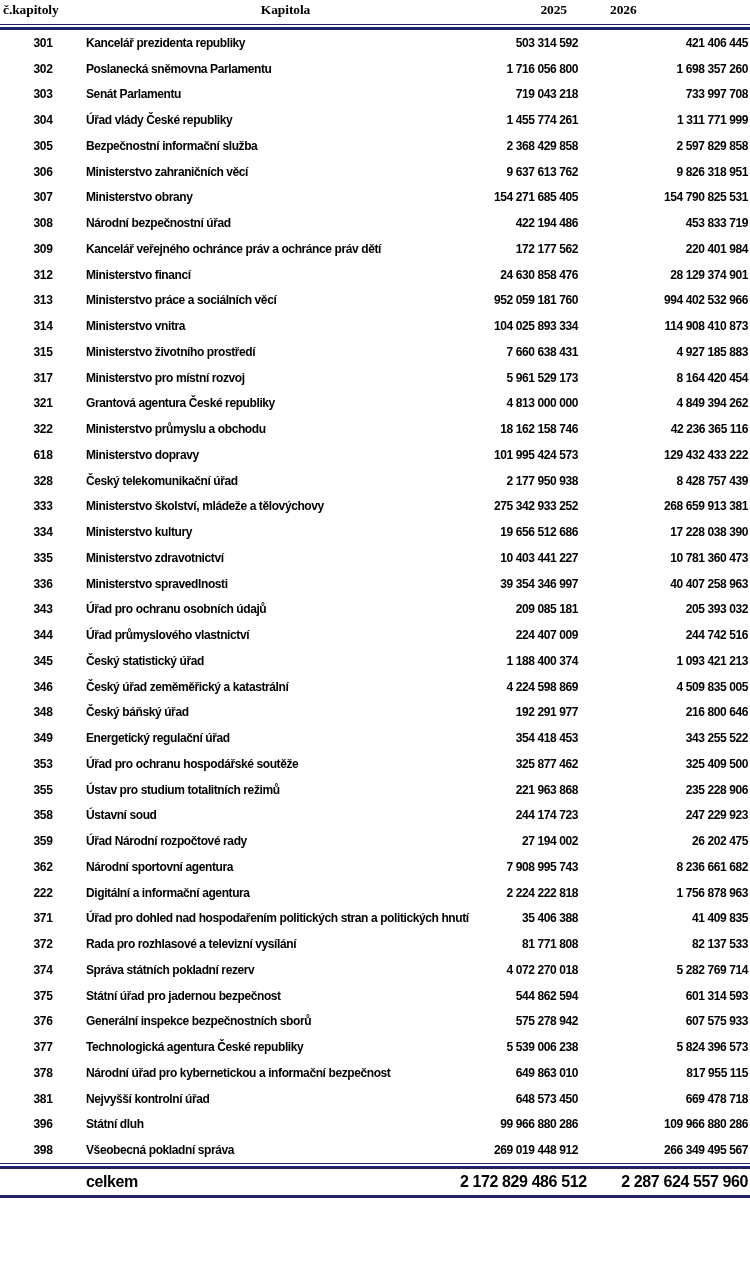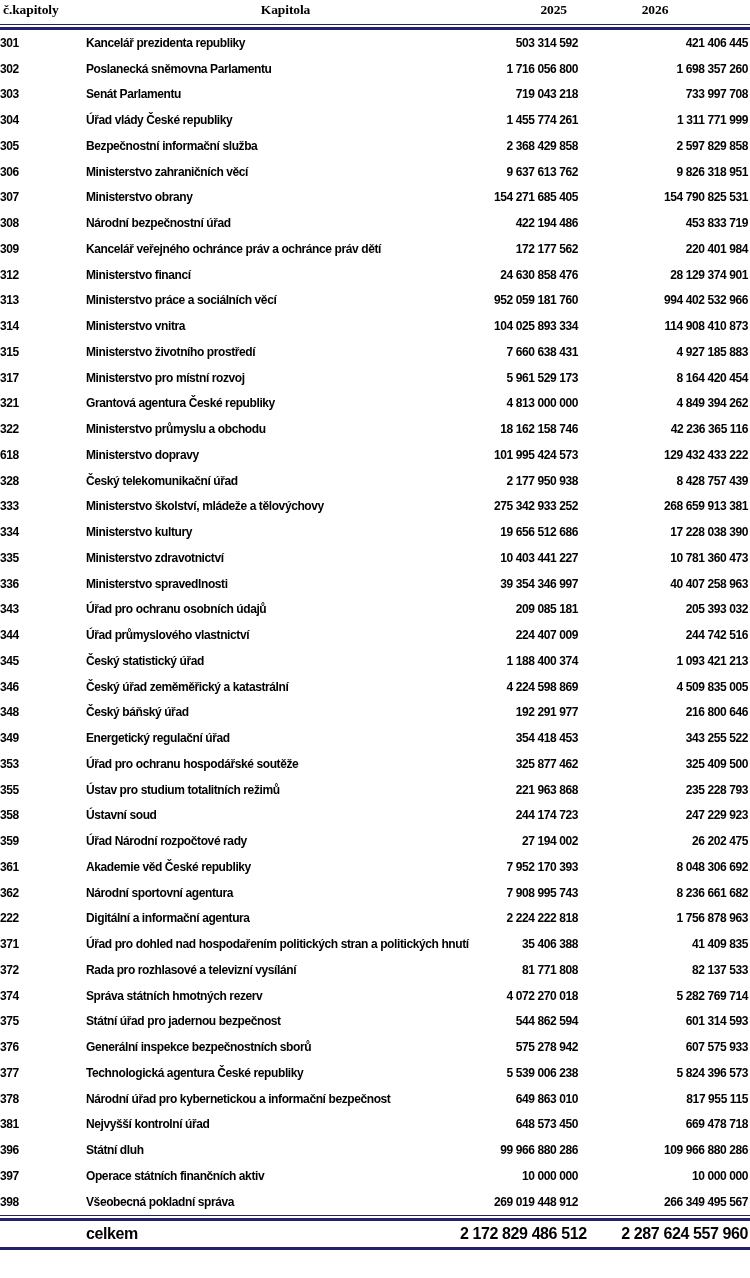--- a/index.html
+++ b/index.html
@@ -29,21 +29,21 @@
     font-size:13.5px;
     height:22px;
     padding:2px 0 0 0;
     vertical-align:top;
     white-space:nowrap;
     letter-spacing:-0.1px;
   }
   th.h-no{text-align:left;padding-left:3px;}
   th.h-name{text-align:center;padding-left:25px;}
   th.h-2025{text-align:right;padding-right:43px;}
-  th.h-2026{text-align:center;padding-right:50px;}
+  th.h-2026{text-align:left;padding-right:50px;}
 
   tr.rule td{
     padding:0;
     height:2px;
     line-height:0;
     border-top:1px solid var(--rule);
     border-bottom:3px solid var(--rule);
   }
   tr.rule-bottom td{
     padding:0;
@@ -54,21 +54,21 @@
 
   tbody.data td{
     height:25.75px;
     font-weight:bold;
     font-size:12px;
     letter-spacing:-0.4px;
     vertical-align:middle;
     white-space:nowrap;
     padding:0;
   }
-  td.c-no{margin-top:29px;}
+  td.c-no{text-align:center;margin-top:29px;}
   td.c-name{text-align:left;}
   td.c-y2025{text-align:right;padding-right:32px !important;}
   td.c-y2026{text-align:right;padding-right:2px !important;}
 
   tfoot td{
     height:26px;
     font-weight:bold;
     font-size:16px;
     letter-spacing:-0.4px;
     vertical-align:middle;
@@ -271,41 +271,35 @@
       <tr>
         <td class="c-no">353</td>
         <td class="c-name">Úřad pro ochranu hospodářské soutěže</td>
         <td class="c-y2025">325 877 462</td>
         <td class="c-y2026">325 409 500</td>
       </tr>
       <tr>
         <td class="c-no">355</td>
         <td class="c-name">Ústav pro studium totalitních režimů</td>
         <td class="c-y2025">221 963 868</td>
-        <td class="c-y2026">235 228 793</td>
+        <td class="c-y2026">235 228 906</td>
       </tr>
       <tr>
         <td class="c-no">358</td>
         <td class="c-name">Ústavní soud</td>
         <td class="c-y2025">244 174 723</td>
         <td class="c-y2026">247 229 923</td>
       </tr>
       <tr>
         <td class="c-no">359</td>
         <td class="c-name">Úřad Národní rozpočtové rady</td>
         <td class="c-y2025">27 194 002</td>
         <td class="c-y2026">26 202 475</td>
       </tr>
       <tr>
-        <td class="c-no">361</td>
-        <td class="c-name">Akademie věd České republiky</td>
-        <td class="c-y2025">7 952 170 393</td>
-        <td class="c-y2026">8 048 306 692</td>
-      </tr>
-      <tr>
         <td class="c-no">362</td>
         <td class="c-name">Národní sportovní agentura</td>
         <td class="c-y2025">7 908 995 743</td>
         <td class="c-y2026">8 236 661 682</td>
       </tr>
       <tr>
         <td class="c-no">222</td>
         <td class="c-name">Digitální a informační agentura</td>
         <td class="c-y2025">2 224 222 818</td>
         <td class="c-y2026">1 756 878 963</td>
@@ -317,21 +311,21 @@
         <td class="c-y2026">41 409 835</td>
       </tr>
       <tr>
         <td class="c-no">372</td>
         <td class="c-name">Rada pro rozhlasové a televizní vysílání</td>
         <td class="c-y2025">81 771 808</td>
         <td class="c-y2026">82 137 533</td>
       </tr>
       <tr>
         <td class="c-no">374</td>
-        <td class="c-name">Správa státních hmotných rezerv</td>
+        <td class="c-name">Správa státních pokladní rezerv</td>
         <td class="c-y2025">4 072 270 018</td>
         <td class="c-y2026">5 282 769 714</td>
       </tr>
       <tr>
         <td class="c-no">375</td>
         <td class="c-name">Státní úřad pro jadernou bezpečnost</td>
         <td class="c-y2025">544 862 594</td>
         <td class="c-y2026">601 314 593</td>
       </tr>
       <tr>
@@ -356,26 +350,20 @@
         <td class="c-no">381</td>
         <td class="c-name">Nejvyšší kontrolní úřad</td>
         <td class="c-y2025">648 573 450</td>
         <td class="c-y2026">669 478 718</td>
       </tr>
       <tr>
         <td class="c-no">396</td>
         <td class="c-name">Státní dluh</td>
         <td class="c-y2025">99 966 880 286</td>
         <td class="c-y2026">109 966 880 286</td>
-      </tr>
-      <tr>
-        <td class="c-no">397</td>
-        <td class="c-name">Operace státních finančních aktiv</td>
-        <td class="c-y2025">10 000 000</td>
-        <td class="c-y2026">10 000 000</td>
       </tr>
       <tr>
         <td class="c-no">398</td>
         <td class="c-name">Všeobecná pokladní správa</td>
         <td class="c-y2025">269 019 448 912</td>
         <td class="c-y2026">266 349 495 567</td>
       </tr>
     </tbody>
   <tfoot>
     <tr class="rule">

